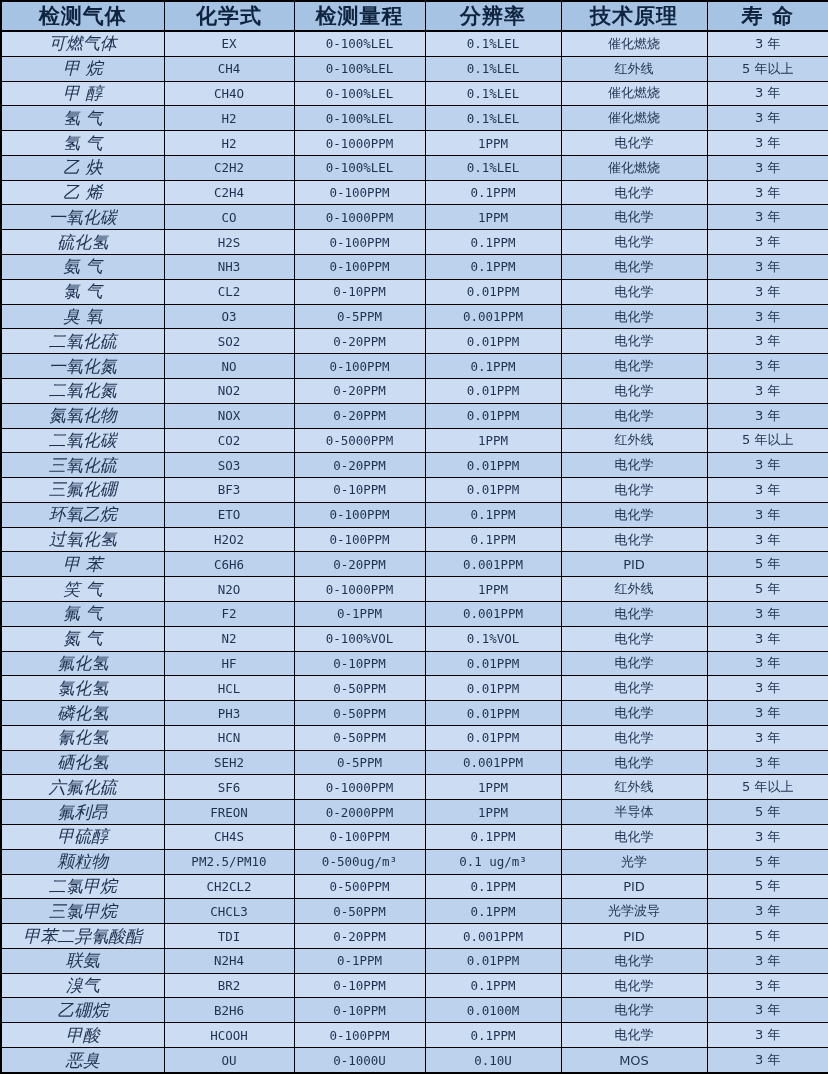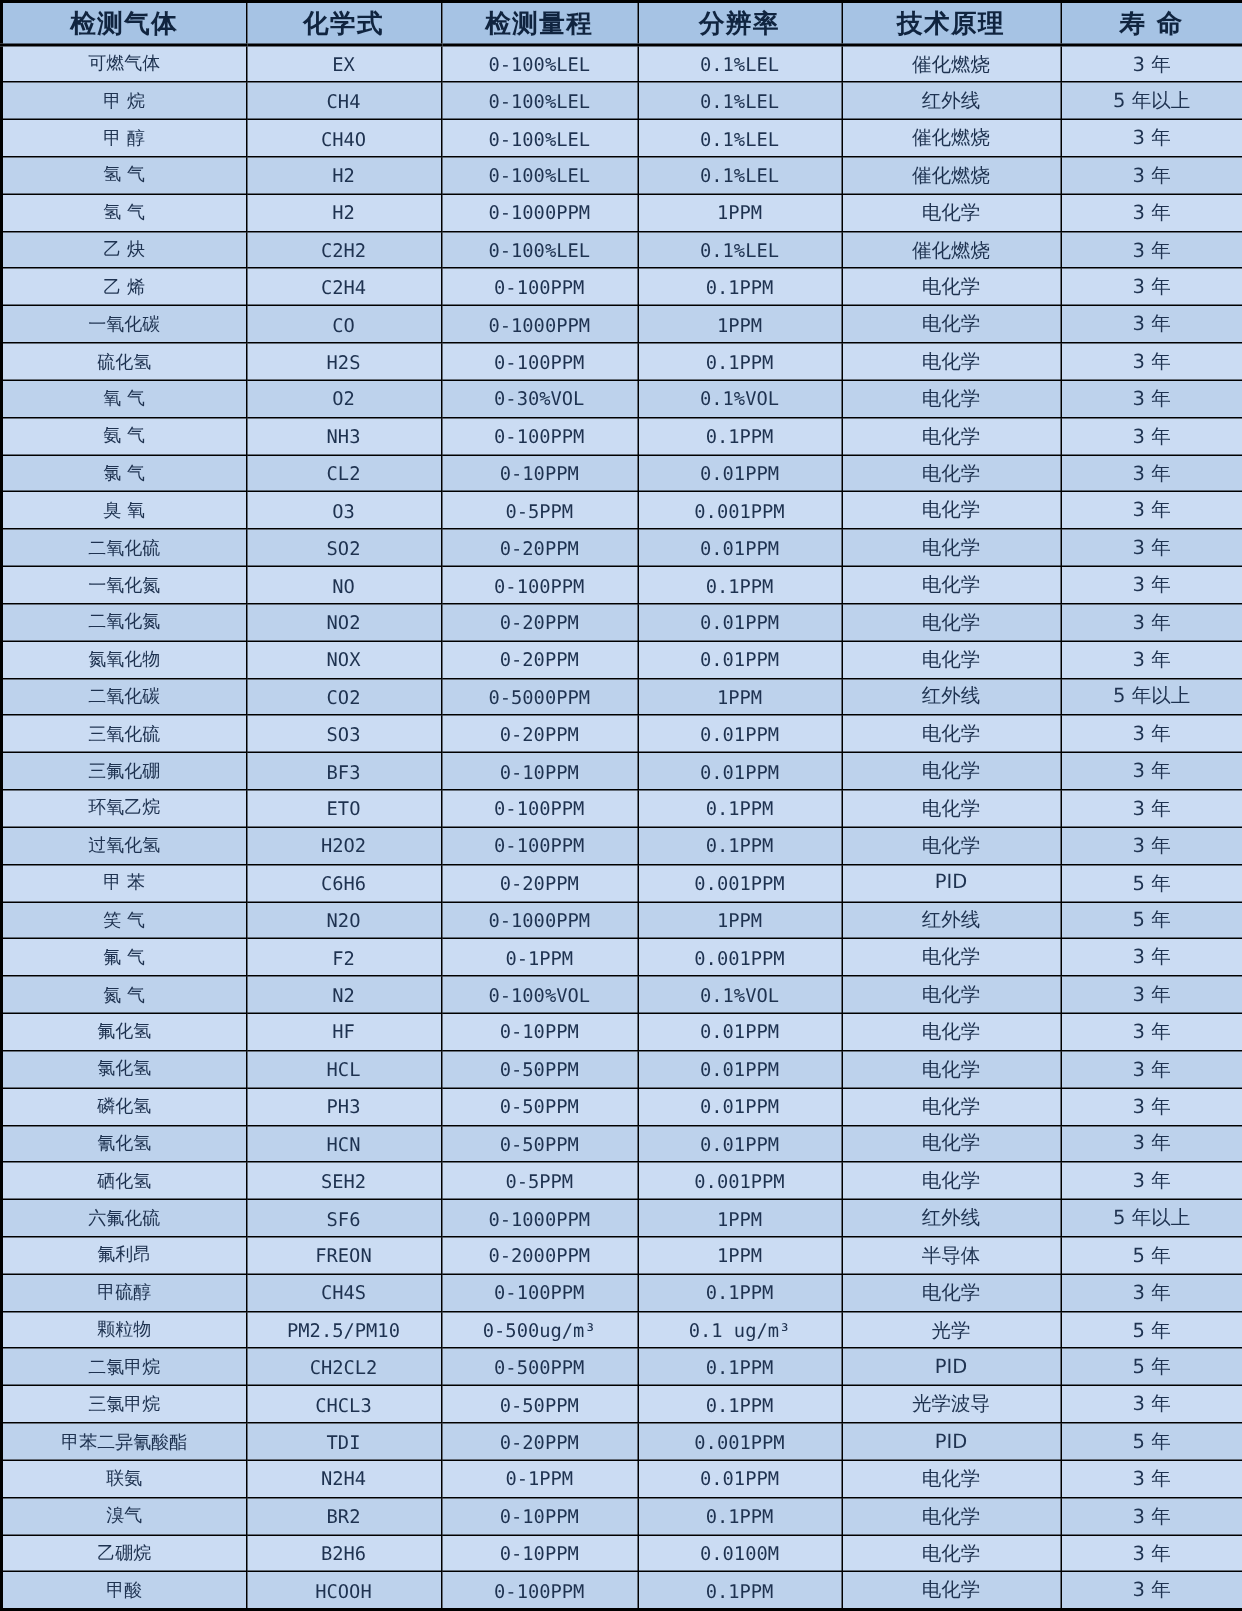--- a/index.html
+++ b/index.html
@@ -23,30 +23,30 @@
   col.c1{width:163px;} col.c2{width:130px;} col.c3{width:131px;}
   col.c4{width:136px;} col.c5{width:146px;} col.c6{width:122px;}
   th,td{
     border:1px solid var(--border-color);
     text-align:center;vertical-align:middle;
     overflow:hidden;white-space:pre;
     color:var(--text-color);
   }
   thead tr{height:29px;background:var(--header-bg);}
   th{
-    font-size:17px;font-weight:bold;color:var(--header-text);
+    font-size:21px;font-weight:bold;color:var(--header-text);
     border-bottom:2px solid var(--border-color);
     letter-spacing:1px;
   }
   tbody tr{height:21.3px;}
   tbody tr:nth-child(odd){background:var(--row-odd-bg);}
   tbody tr:nth-child(even){background:var(--row-even-bg);}
   td{font-size:13px;}
   td.mono{font-family:"DejaVu Sans Mono","Liberation Mono",monospace;font-size:12.5px;}
-  td.gas{font-size:12px;}
+  td.gas{font-size:17px;font-style:italic;}
 </style>
 </head>
 <body>
 
 <table>
   <colgroup>
     <col class="c1">
       <col class="c2">
       <col class="c3">
     <col class="c4">
@@ -130,28 +130,20 @@
   </tr>
       <tr>
     <td class="gas">硫化氢</td>
     <td class="mono">H2S</td>
     <td class="mono">0-100PPM</td>
     <td class="mono">0.1PPM</td>
     <td>电化学</td>
     <td>3 年</td>
   </tr>
       <tr>
-    <td class="gas">氧 气</td>
-    <td class="mono">O2</td>
-    <td class="mono">0-30%VOL</td>
-    <td class="mono">0.1%VOL</td>
-    <td>电化学</td>
-    <td>3 年</td>
-  </tr>
-      <tr>
     <td class="gas">氨 气</td>
     <td class="mono">NH3</td>
     <td class="mono">0-100PPM</td>
     <td class="mono">0.1PPM</td>
     <td>电化学</td>
     <td>3 年</td>
   </tr>
       <tr>
     <td class="gas">氯 气</td>
     <td class="mono">CL2</td>
@@ -393,14 +385,22 @@
     <td>3 年</td>
   </tr>
       <tr>
     <td class="gas">甲酸</td>
     <td class="mono">HCOOH</td>
     <td class="mono">0-100PPM</td>
     <td class="mono">0.1PPM</td>
     <td>电化学</td>
     <td>3 年</td>
   </tr>
+      <tr>
+    <td class="gas">恶臭</td>
+    <td class="mono">OU</td>
+    <td class="mono">0-1000U</td>
+    <td class="mono">0.10U</td>
+    <td>MOS</td>
+    <td>3 年</td>
+  </tr>
     </tbody>
 </table>
 
 </body></html>

